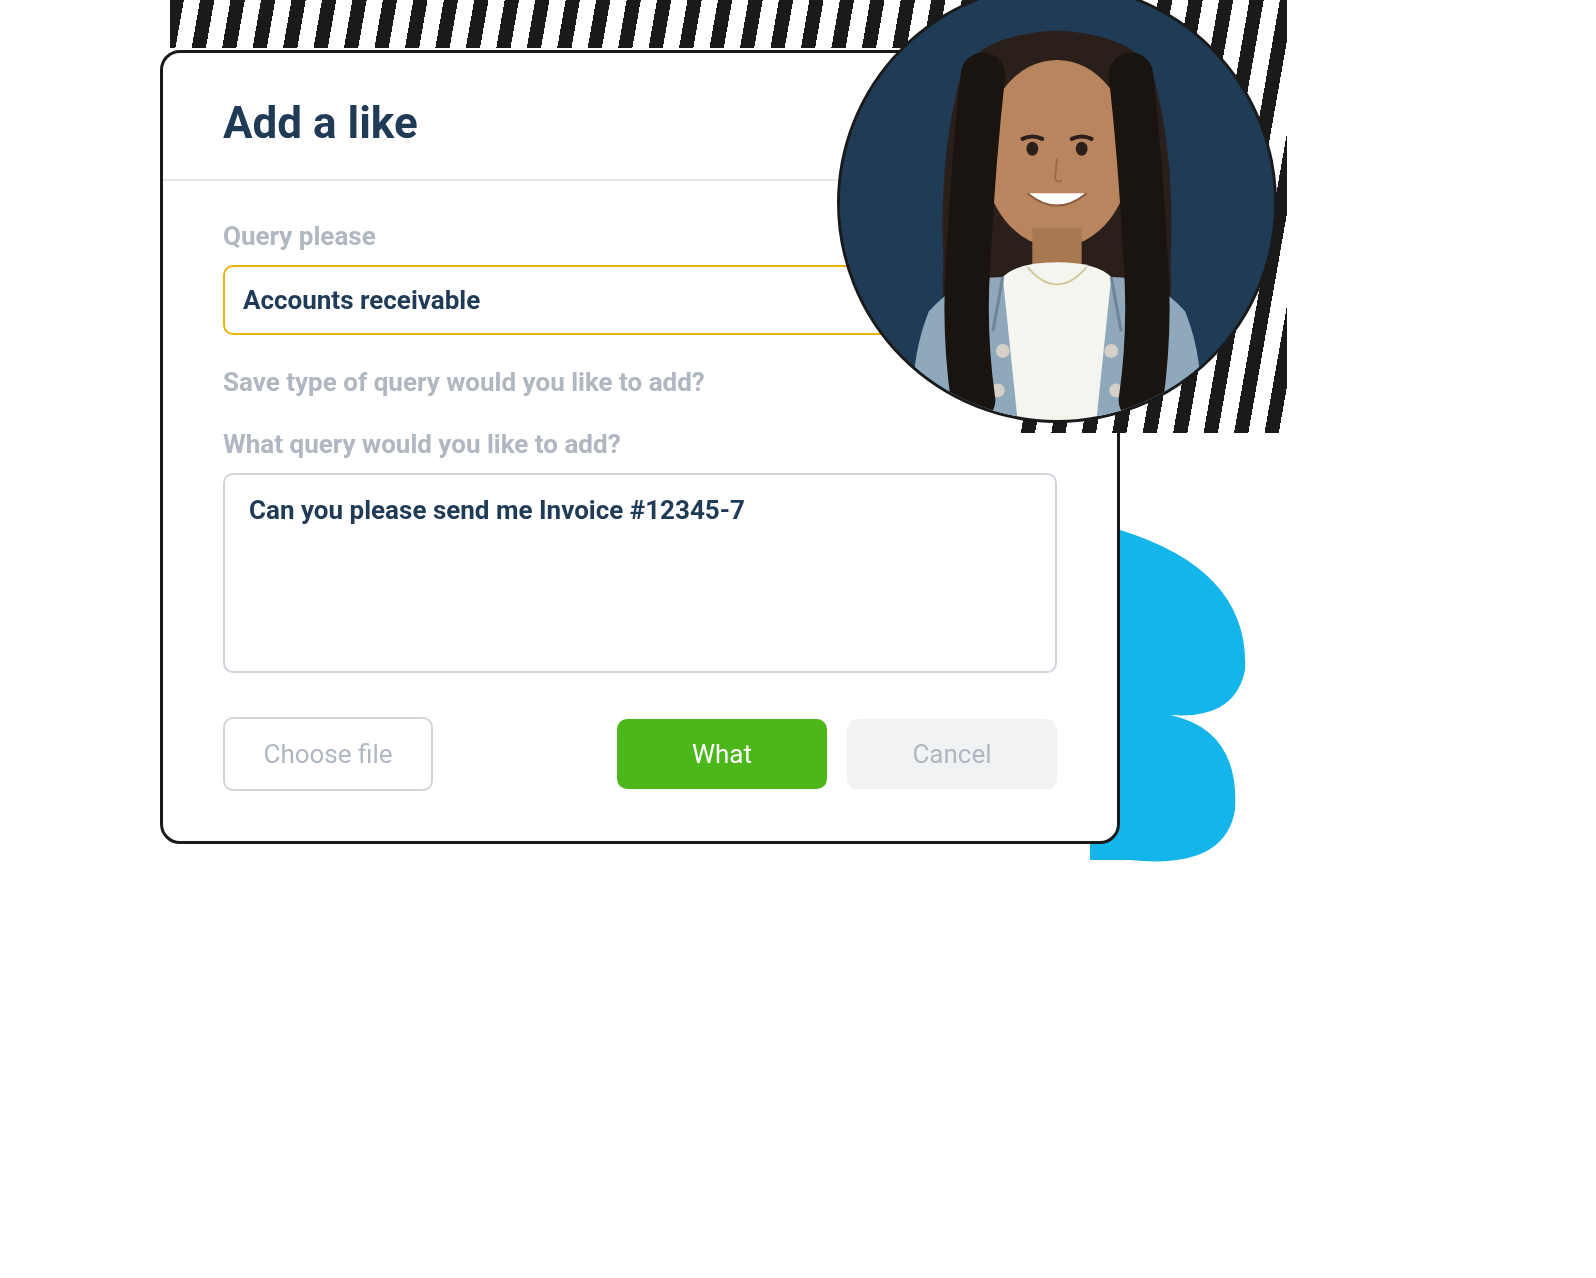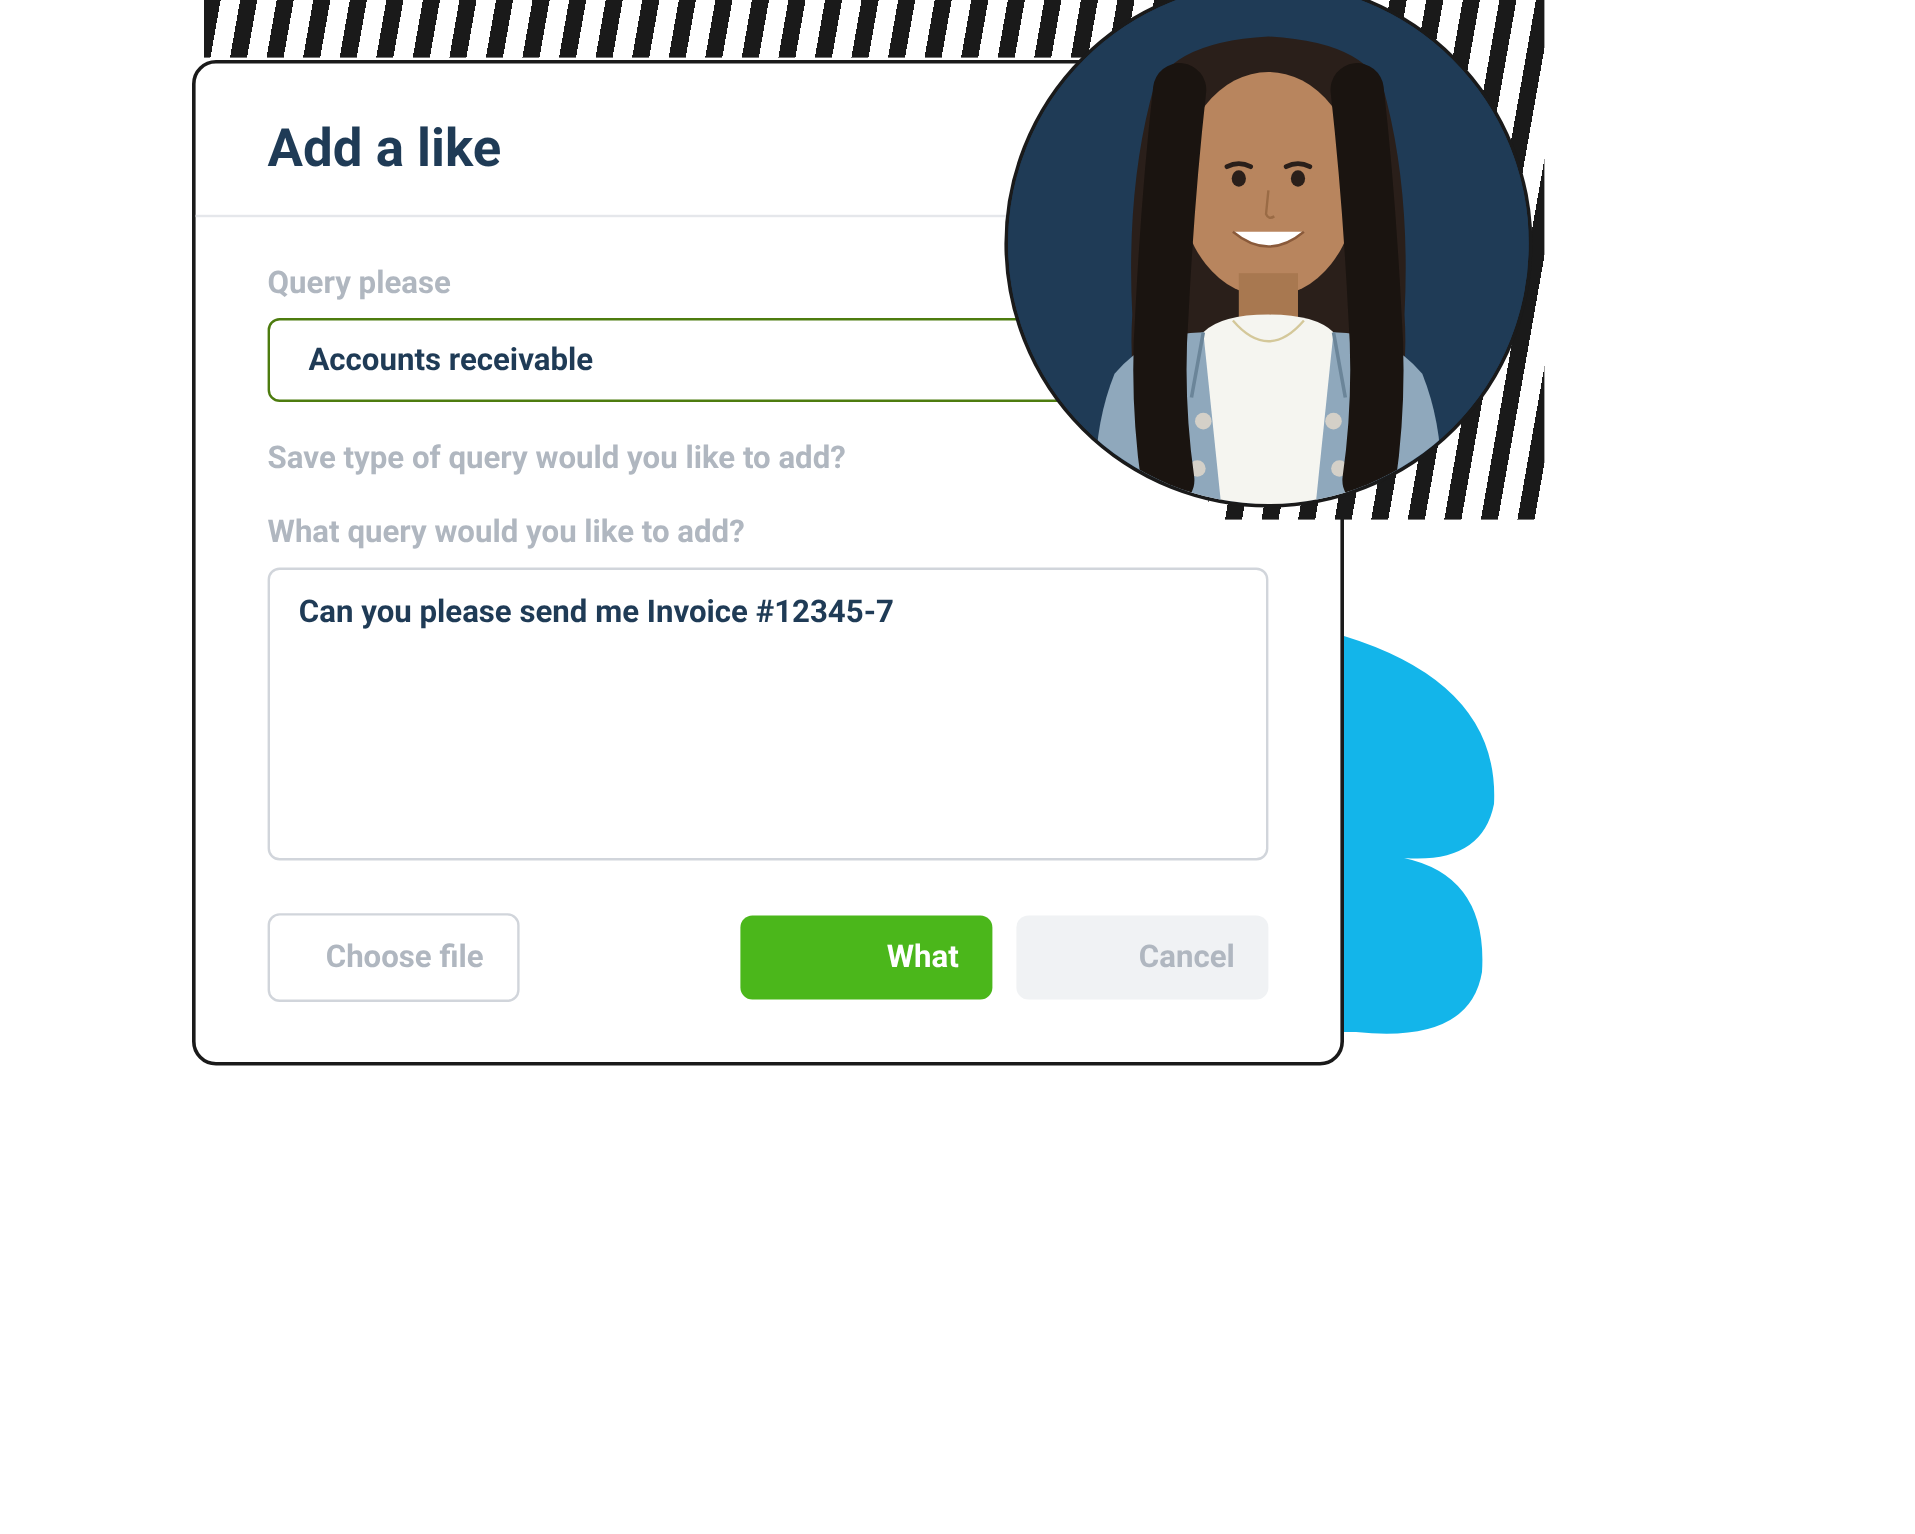--- a/index.html
+++ b/index.html
@@ -84,61 +84,61 @@
     .form-label {
       display: block;
       font-size: 26px;
       font-weight: 700;
       color: #b0b7c0;
       margin-bottom: 14px;
     }
     
     .form-input {
       width: 100%;
-      border: 2px solid #4d7c0f;
+      border: 2px solid #eab308;
       border-radius: 10px;
-      padding: 18px 32px;
+      padding: 18px 18px;
       font-size: 26px;
       font-weight: 700;
       color: #1f3b56;
       font-family: inherit;
       background: #ffffff;
     }
     
     .form-textarea {
       width: 100%;
       border: 2px solid #d1d5db;
       border-radius: 10px;
       padding: 20px 24px;
       font-size: 26px;
       font-weight: 700;
       color: #1f3b56;
       font-family: inherit;
       background: #ffffff;
-      height: 244px;
+      height: 200px;
       resize: none;
     }
     
     .button-row {
       display: flex;
       gap: 20px;
       margin-top: 40px;
       align-items: center;
     }
     
     .btn {
       font-size: 26px;
-      font-weight: 700;
+      font-weight: 400;
       padding: 20px 28px;
       border-radius: 10px;
       cursor: pointer;
       font-family: inherit;
       border: none;
       min-width: 210px;
-      text-align: right;
+      text-align: center;
     }
     
     .btn-outline {
       background: #ffffff;
       border: 2px solid #d1d5db;
       color: #b0b7c0;
     }
     
     .btn-save {
       background: #4bb71b;

